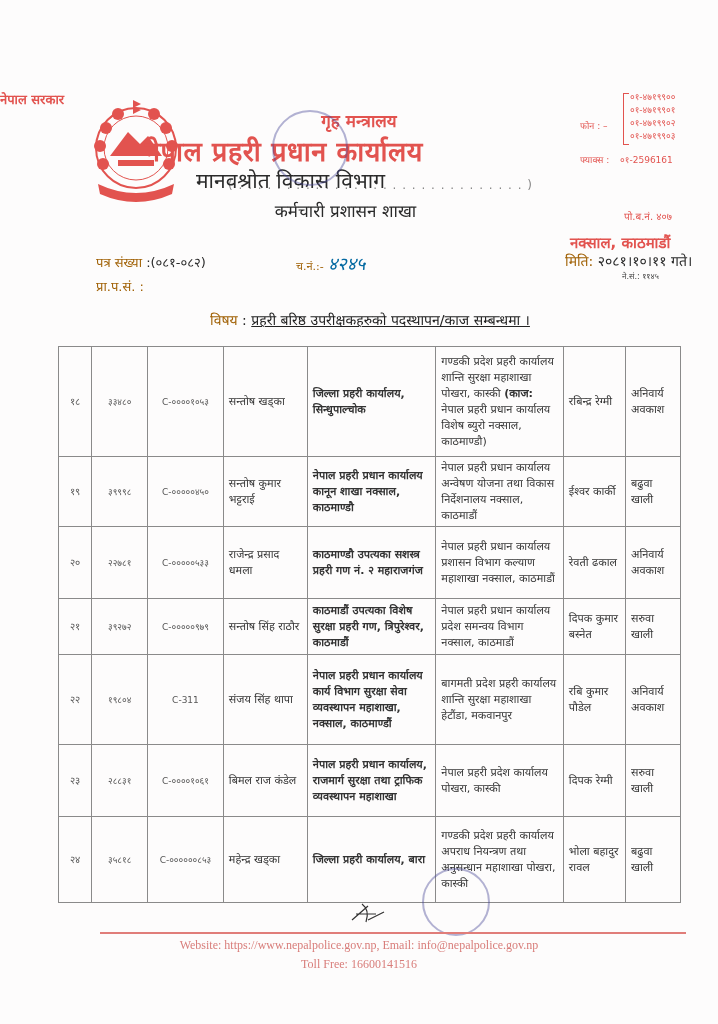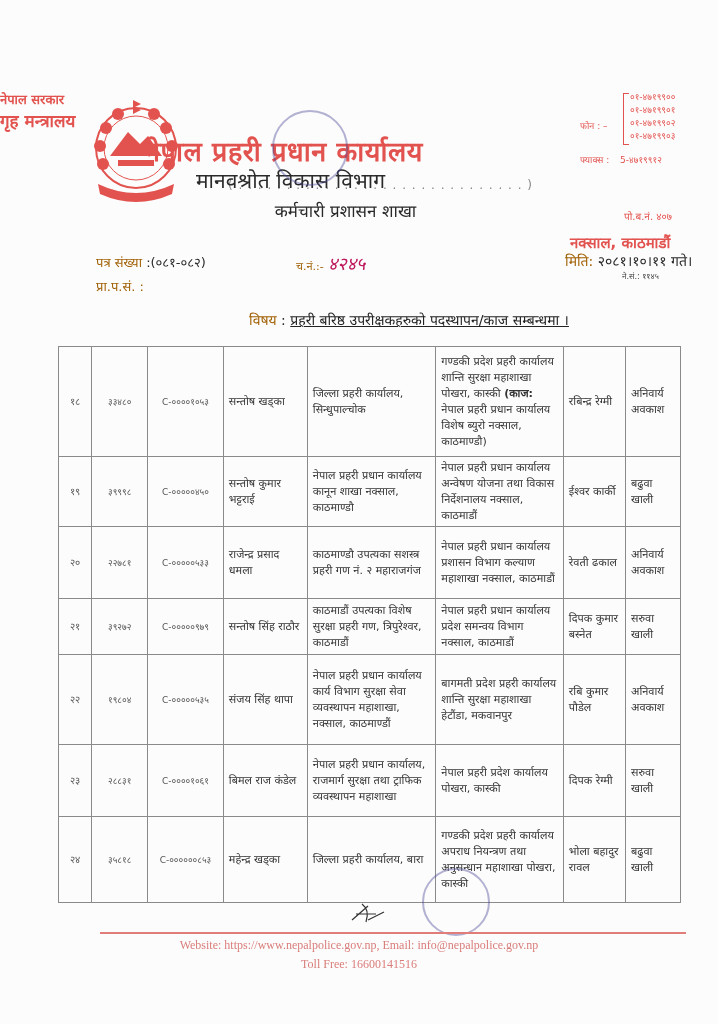--- a/index.html
+++ b/index.html
@@ -4,50 +4,50 @@
   <style>
     html, body { margin:0; padding:0; }
     body {
       width:718px; height:1024px; background:#fdfcfc; position:relative; overflow:hidden;
       font-family:"DejaVu Sans", sans-serif; color:#2a2a2a;
     }
     .abs { position:absolute; }
     .red { color:#a16207; }
     .emblem { left:88px; top:98px; width:96px; height:114px; }
     .hdr-gov { left:0; width:718px; top:90px; text-align:left; font-size:13px; font-weight:bold; color:#e2534f; }
-    .hdr-min { left:0; width:718px; top:109px; text-align:left; font-size:17px; font-weight:bold; color:#e2534f; }
+    .hdr-min { left:0; width:718px; top:109px; text-align:center; font-size:17px; font-weight:bold; color:#e2534f; }
     .hdr-office { left:0; width:568px; top:132px; text-align:center; font-size:27px; font-weight:bold; color:#e2534f; letter-spacing:0.5px; }
     .hdr-dept { left:0; width:581px; top:166px; text-align:center; font-size:21px; color:#2a2a2a; }
     .hdr-dots { left:228px; top:178px; width:300px; font-size:12px; color:#888; white-space:nowrap; letter-spacing:1px;}
     .hdr-branch { left:0; width:691px; top:199px; text-align:center; font-size:17px; color:#2a2a2a; }
     .phone-label { left:580px; top:119px; font-size:9px; color:#e2534f; }
     .phone-bracket { left:623px; top:93px; width:5px; height:50px; border:1px solid #e2534f; border-right:none; }
     .phone-list { left:630px; top:91px; font-size:9px; color:#e2534f; line-height:13px; }
     .fax { left:580px; top:153px; font-size:9px; color:#e2534f; }
     .pobox { left:624px; top:209px; font-size:10px; color:#e2534f; }
     .address { left:570px; top:232px; font-size:15px; font-weight:bold; color:#e2534f; }
     .date-row { left:565px; top:251px; font-size:14px; }
     .refno { left:622px; top:270px; font-size:8px; color:#444; }
     .letterno { left:96px; top:253px; font-size:13px; }
     .chalani { left:296px; top:251px; font-size:13px; }
-    .chalani-val { font-family:"DejaVu Serif", serif; font-style:italic; font-size:18px; color:#be185d;text-align:center; }
+    .chalani-val { font-family:"DejaVu Serif", serif; font-style:italic; font-size:18px; color:#0369a1;text-align:center; }
     .prapas { left:96px; top:277px; font-size:13px; }
-    .subject { left:210px; top:310px; font-size:14px;margin-left:39px; }
+    .subject { left:210px; top:310px; font-size:14px; }
     .subject-text { text-decoration:underline; text-decoration-thickness:1px; color:#222; }
 
     table.doc {
       position:absolute; left:58px; top:346px; width:623px;
       border-collapse:collapse; font-size:11px; color:#333;
     }
     table.doc td { border:1px solid #8a8a8a; vertical-align:middle; padding:2px 5px; line-height:16px; }
     td.c-sn { width:21px; text-align:center; font-size:10px; color:#555;}
     td.c-id { width:43px; text-align:center; font-size:9px; color:#555; }
     td.c-code { width:62px; text-align:center; font-size:9px; color:#555; }
     td.c-name { width:70px; }
-    td.c-from { width:113px; }
+    td.c-from { width:113px;font-weight:bold; }
     td.c-to { width:112px; }
     td.c-rep { width:49px; }
     td.c-rem { width:42px; }
     .bold { font-weight:bold; }
 
     .footer-line { left:100px; top:932px; width:586px; height:2px; background:#e07d79; }
     .footer-web { left:0; width:718px; top:938px; text-align:center; font-family:"Liberation Serif", serif; font-size:12px; color:#d87d7a; }
     .footer-toll { left:0; width:718px; top:957px; text-align:center; font-family:"Liberation Serif", serif; font-size:12px; color:#d87d7a; }
 
     .stamp-top { left:272px; top:110px; width:72px; height:72px; border-radius:50%; border:2px solid rgba(70,70,150,0.55); opacity:0.75; }
@@ -90,21 +90,21 @@
 <div class="abs phone-label">फोन : –</div>
 <div class="abs phone-bracket"></div>
 <div class="abs phone-list">
   <div>०१-४७१९९००</div>
   <div>०१-४७१९९०१</div>
   <div>०१-४७१९९०२</div>
   <div>०१-४७१९९०३</div>
 </div>
 <div class="abs fax">
   <span>फ्याक्स :</span>
-  <span style="margin-left:8px;">5-४७१९९१२</span>
+  <span style="margin-left:8px;">०१-2596161</span>
 </div>
 
 <div class="abs pobox">पो.ब.नं. ४०७</div>
 <div class="abs address">नक्साल, काठमाडौं</div>
 <div class="abs date-row">
   <span class="red">मिति:</span>
   <span>२०८१।१०।११ गते।</span>
 </div>
 <div class="abs refno">ने.सं.: ११४५</div>
 
@@ -160,21 +160,21 @@
         <td class="c-code"><span>C-०००००९७९</span></td>
         <td class="c-name"><span>सन्तोष सिंह राठौर</span></td>
         <td class="c-from"><span>काठमाडौं उपत्यका विशेष सुरक्षा प्रहरी गण, त्रिपुरेश्वर, काठमाडौं</span></td>
         <td class="c-to"><span>नेपाल प्रहरी प्रधान कार्यालय प्रदेश समन्वय विभाग नक्साल, काठमाडौं</span></td>
         <td class="c-rep"><span>दिपक कुमार बस्नेत</span></td>
         <td class="c-rem"><span>सरुवा खाली</span></td>
       </tr>
       <tr style="height: 90px;">
         <td class="c-sn"><span>२२</span></td>
         <td class="c-id"><span>१९८०४</span></td>
-        <td class="c-code"><span>C-०००००५३५</span></td>
+        <td class="c-code"><span>C-311</span></td>
         <td class="c-name"><span>संजय सिंह थापा</span></td>
         <td class="c-from"><span>नेपाल प्रहरी प्रधान कार्यालय कार्य विभाग सुरक्षा सेवा व्यवस्थापन महाशाखा, नक्साल, काठमाण्डौं</span></td>
         <td class="c-to"><span>बागमती प्रदेश प्रहरी कार्यालय शान्ति सुरक्षा महाशाखा हेटौंडा, मकवानपुर</span></td>
         <td class="c-rep"><span>रबि कुमार पौडेल</span></td>
         <td class="c-rem"><span>अनिवार्य अवकाश</span></td>
       </tr>
       <tr style="height: 72px;">
         <td class="c-sn"><span>२३</span></td>
         <td class="c-id"><span>२८८३१</span></td>
         <td class="c-code"><span>C-००००१०६१</span></td>

